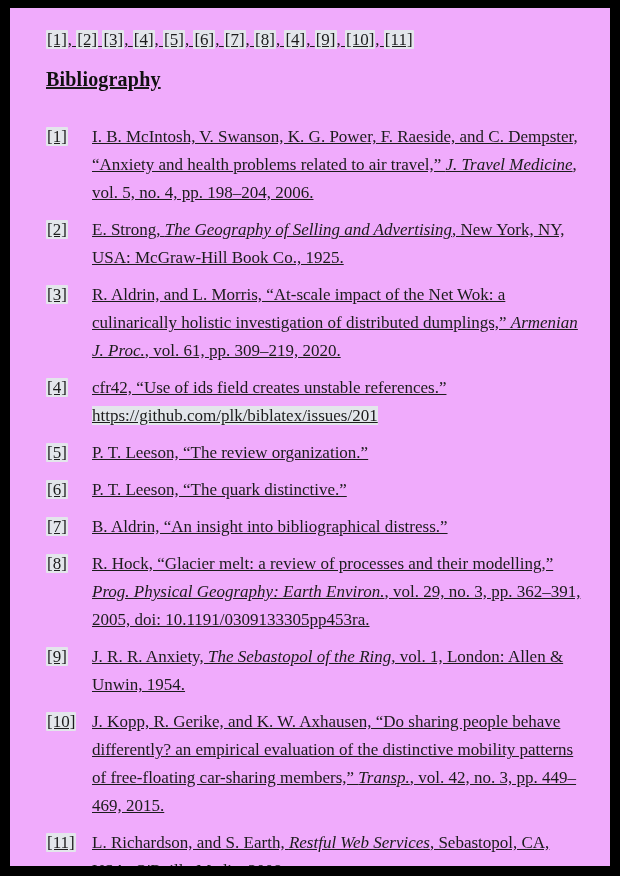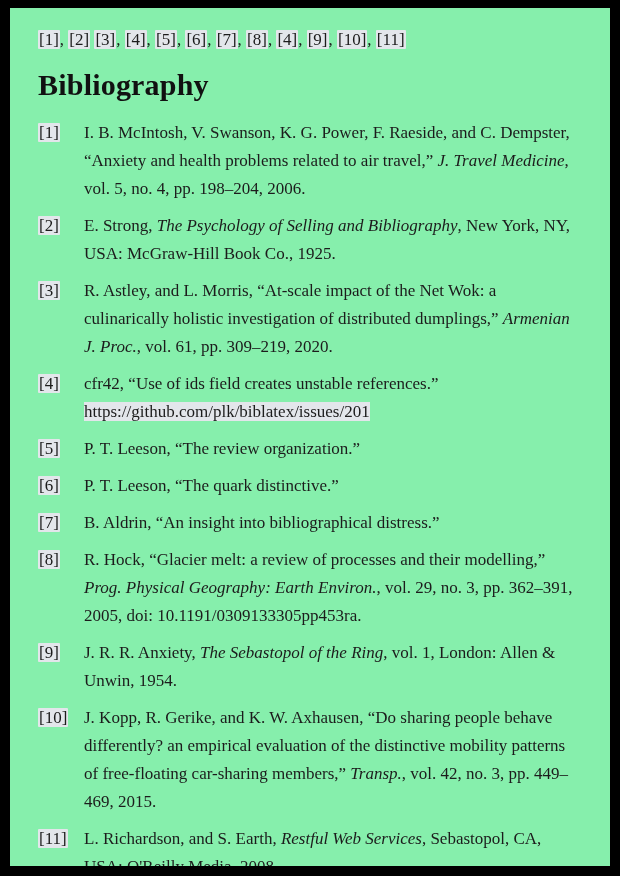--- a/index.html
+++ b/index.html
@@ -14,42 +14,43 @@
     height: 876px;
     background: #000000;
     box-sizing: border-box;
   }
   .page {
     position: absolute;
     left: 10px;
     top: 8px;
     right: 10px;
     bottom: 10px;
-    background: #86efac;
+    background: #f0abfc;
     color: #1c1c1c;
     box-sizing: border-box;
-    padding: 20px 26px 0 28px;
+    padding: 20px 26px 0 36px;
     overflow: hidden;
     font-size: 17px;
+    text-decoration: underline;
   }
   .cite-row {
     margin: 0 0 10px 0;
     line-height: 24px;
     white-space: nowrap;
   }
   .cite-link {
     background: #e3e6eb;
     padding: 0 1px;
     border-radius: 1px;
     cursor: pointer;
   }
   h1.bib-heading {
-    font-size: 30px;
+    font-size: 20px;
     font-weight: bold;
-    margin: 16px 0 17px 0;
+    margin: 16px 0 32px 0;
     letter-spacing: 0.2px;
     color: #111111;
   }
   .bib-list {
     width: 100%;
   }
   .entry {
     display: flex;
     align-items: flex-start;
     margin: 0 0 9px 0;
@@ -85,25 +86,25 @@
 
     <h1 class="bib-heading">Bibliography</h1>
 
     <div class="bib-list">
         <div class="entry">
           <span class="label-col"><span class="cite-link">[1]</span></span>
           <span class="text-col"><span>I. B. McIntosh, V. Swanson, K. G. Power, F. Raeside, and C. Dempster, “Anxiety and health problems related to air travel,” </span><i>J. Travel Medicine</i><span>, vol. 5, no. 4, pp. 198–204, 2006.</span></span>
         </div>
         <div class="entry">
           <span class="label-col"><span class="cite-link">[2]</span></span>
-          <span class="text-col"><span>E. Strong, </span><i>The Psychology of Selling and Bibliography</i><span>, New York, NY, USA: McGraw-Hill Book Co., 1925.</span></span>
+          <span class="text-col"><span>E. Strong, </span><i>The Geography of Selling and Advertising</i><span>, New York, NY, USA: McGraw-Hill Book Co., 1925.</span></span>
         </div>
         <div class="entry">
           <span class="label-col"><span class="cite-link">[3]</span></span>
-          <span class="text-col"><span>R. Astley, and L. Morris, “At-scale impact of the Net Wok: a culinarically holistic investigation of distributed dumplings,” </span><i>Armenian J. Proc.</i><span>, vol. 61, pp. 309–219, 2020.</span></span>
+          <span class="text-col"><span>R. Aldrin, and L. Morris, “At-scale impact of the Net Wok: a culinarically holistic investigation of distributed dumplings,” </span><i>Armenian J. Proc.</i><span>, vol. 61, pp. 309–219, 2020.</span></span>
         </div>
         <div class="entry">
           <span class="label-col"><span class="cite-link">[4]</span></span>
           <span class="text-col"><span>cfr42, “Use of ids field creates unstable references.” </span><a class="url-link">https://github.com/plk/biblatex/issues/201</a></span>
         </div>
         <div class="entry">
           <span class="label-col"><span class="cite-link">[5]</span></span>
           <span class="text-col"><span>P. T. Leeson, “The review organization.”</span></span>
         </div>
         <div class="entry">

